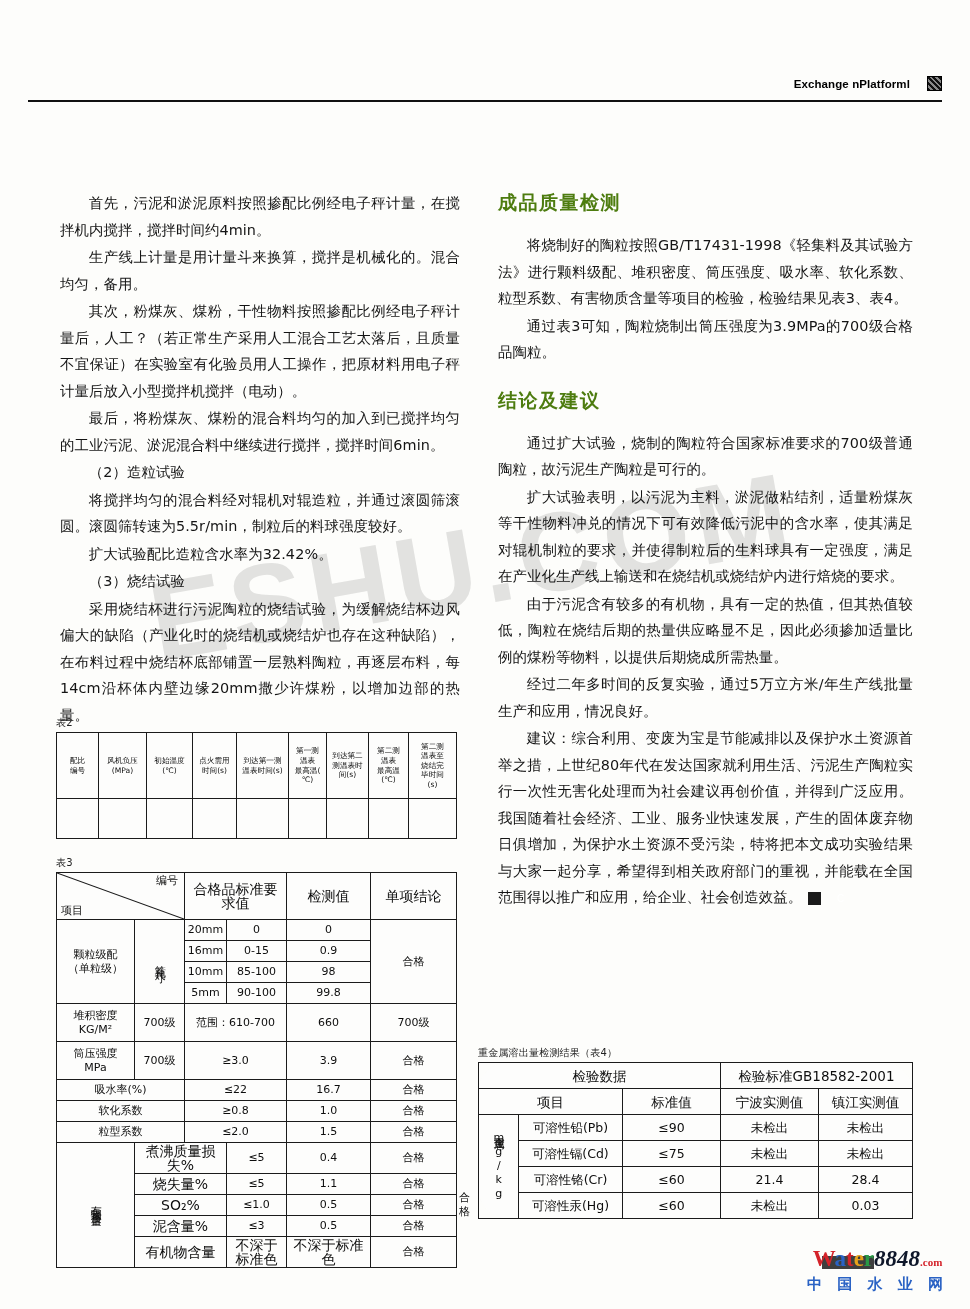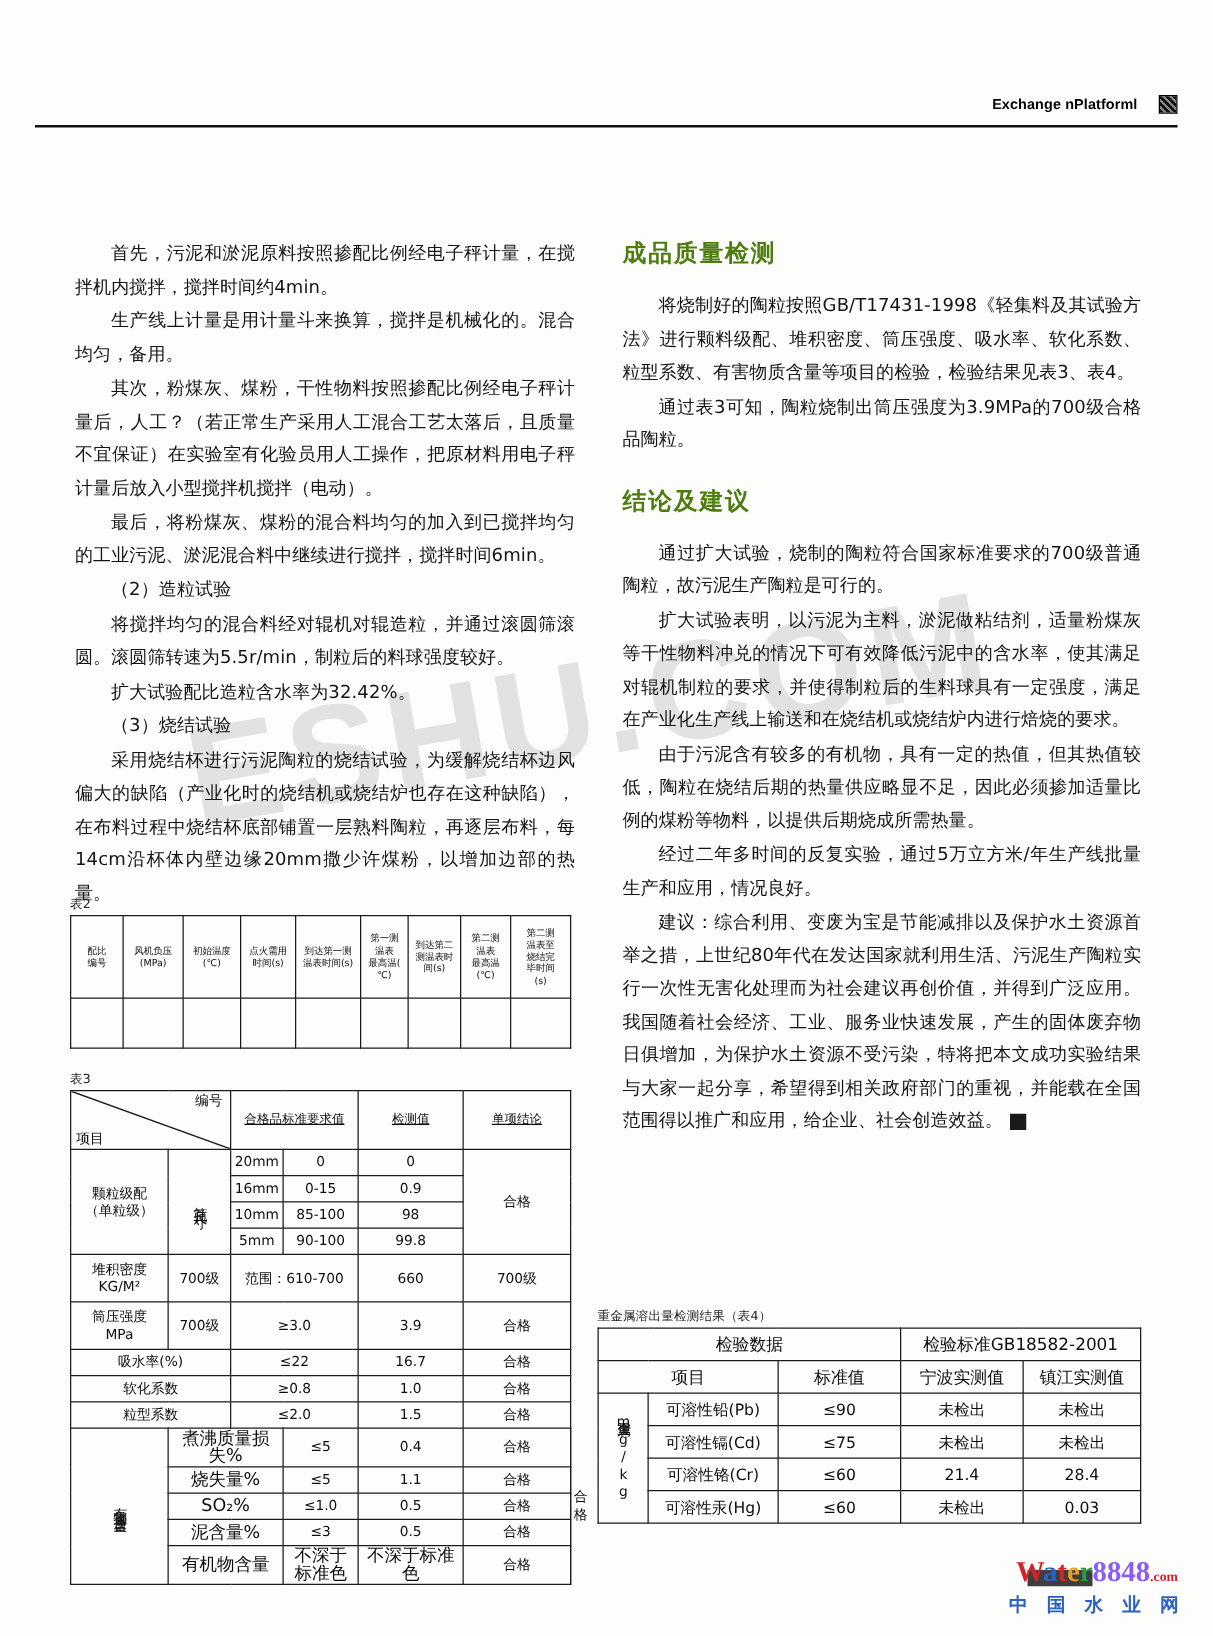--- a/index.html
+++ b/index.html
@@ -134,21 +134,21 @@
   #tbl2-wrap { position: absolute; left: 56px; top: 716px; width: 400px; z-index: 2; }
   #tbl2 { width: 400px; }
   #tbl2 td { font-size: 7.6px; line-height: 9.6px; letter-spacing: 0; }
   #tbl2 tr.hdr td { height: 66px; }
   #tbl2 tr.body td { height: 40px; }
 
   
   #tbl3-wrap { position: absolute; left: 56px; top: 856px; width: 400px; z-index: 2; }
   #tbl3 { width: 400px; }
   #tbl3 td { font-size: 11px; line-height: 14px; height: 21px; }
-  #tbl3 td.big { font-size: 10px; text-decoration: underline; }
+  #tbl3 td.big { font-size: 14px; }
   #tbl3 td.small { font-size: 14px; }
   .corner-cell {
     position: relative;
     height: 47px !important;
     padding: 0 !important;
   }
   .corner-cell .diag {
     position: absolute; left: 0; top: 0; width: 100%; height: 100%;
   }
   .corner-cell .lbl-top {
@@ -186,21 +186,21 @@
     font-size: 23px;
     font-weight: bold;
     line-height: 23px;
     white-space: nowrap;
   }
   #footer-logo .wordmark .l1 { color: #d4232a; }
   #footer-logo .wordmark .l2 { color: #2a62c4; }
   #footer-logo .wordmark .l3 { color: #d4232a; }
   #footer-logo .wordmark .l4 { color: #e8a21a; }
   #footer-logo .wordmark .l6 { color: #2a9a45; }
-  #footer-logo .wordmark .num { color: #8b5cf6; }
+  #footer-logo .wordmark .num { color: #0f172a; font-style: italic; }
   #footer-logo .wordmark .dotcom { color: #d4232a; font-size: 11px; }
   #footer-logo .cn {
     font-family: "DejaVu Sans", sans-serif;
     font-size: 15px;
     font-weight: bold;
     color: #2a62c4;
     letter-spacing: 5px;
     margin-top: 2px;
     line-height: 17px;
   }

